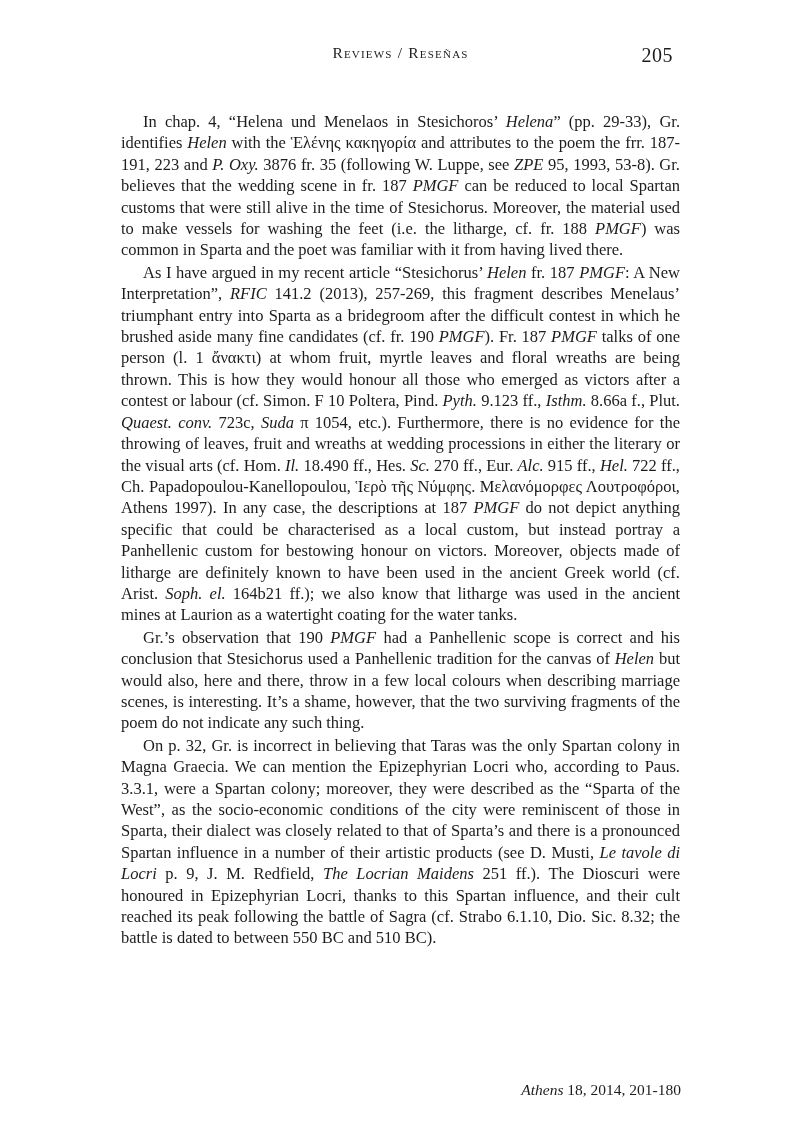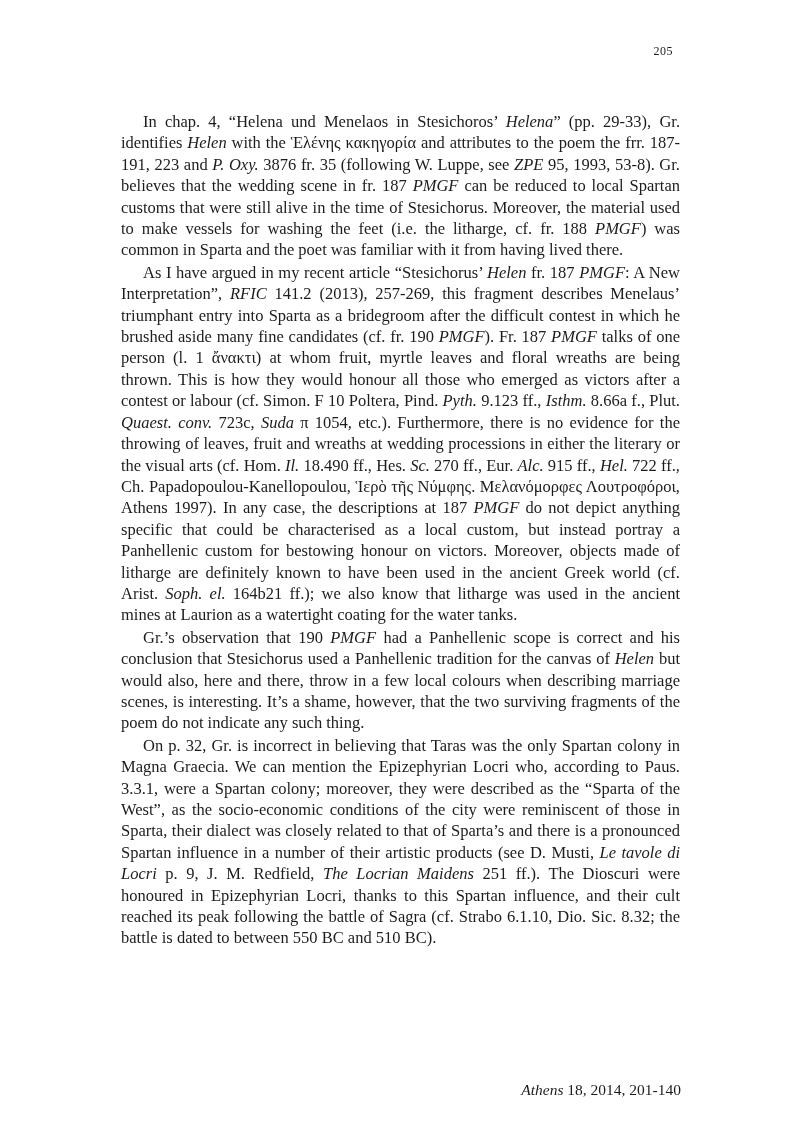--- a/index.html
+++ b/index.html
@@ -27,21 +27,21 @@
     text-align: center;
     font-variant: small-caps;
     font-size: 15.5px;
     letter-spacing: 1.2px;
     color: #23201d;
   }
   .page-number {
     position: absolute;
     top: 0;
     right: 8px;
-    font-size: 12px;
+    font-size: 20px;
     letter-spacing: 0.5px;
   }
   .body-text {
     position: absolute;
     top: 110px;
     left: 120px;
     width: 561px;
     font-size: 16.5px;
     line-height: 21.4px;
     text-align: justify;
@@ -64,25 +64,26 @@
     text-align: right;
     font-size: 15.5px;
   }
 </style>
 </head>
 <body>
 
 <div class="page">
 
   <div class="header">
+    <div class="running-title">Reviews / Reseñas</div>
     <div class="page-number">205</div>
   </div>
 
   <div class="body-text">
     <p><span>In chap. 4, “Helena und Menelaos in Stesichoros’ </span><span class="i">Helena</span><span>” (pp. 29-33), Gr. identifies </span><span class="i">Helen</span><span> with the Ἑλένης κακηγορία and attributes to the poem the frr. 187-191, 223 and </span><span class="i">P. Oxy.</span><span> 3876 fr. 35 (following W. Luppe, see </span><span class="i">ZPE</span><span> 95, 1993, 53-8). Gr. believes that the wedding scene in fr. 187 </span><span class="i">PMGF</span><span> can be reduced to local Spartan customs that were still alive in the time of Stesichorus. Moreover, the material used to make vessels for washing the feet (i.e. the litharge, cf. fr. 188 </span><span class="i">PMGF</span><span>) was common in Sparta and the poet was familiar with it from having lived there.</span></p>
     <p><span>As I have argued in my recent article “Stesichorus’ </span><span class="i">Helen</span><span> fr. 187 </span><span class="i">PMGF</span><span>: A New Interpretation”, </span><span class="i">RFIC</span><span> 141.2 (2013), 257-269, this fragment describes Menelaus’ triumphant entry into Sparta as a bridegroom after the difficult contest in which he brushed aside many fine candidates (cf. fr. 190 </span><span class="i">PMGF</span><span>). Fr. 187 </span><span class="i">PMGF</span><span> talks of one person (l. 1 ἄνακτι) at whom fruit, myrtle leaves and floral wreaths are being thrown. This is how they would honour all those who emerged as victors after a contest or labour (cf. Simon. F 10 Poltera, Pind. </span><span class="i">Pyth.</span><span> 9.123 ff., </span><span class="i">Isthm.</span><span> 8.66a f., Plut. </span><span class="i">Quaest. conv.</span><span> 723c, </span><span class="i">Suda</span><span> π 1054, etc.). Furthermore, there is no evidence for the throwing of leaves, fruit and wreaths at wedding processions in either the literary or the visual arts (cf. Hom. </span><span class="i">Il.</span><span> 18.490 ff., Hes. </span><span class="i">Sc.</span><span> 270 ff., Eur. </span><span class="i">Alc.</span><span> 915 ff., </span><span class="i">Hel.</span><span> 722 ff., Ch. Papadopoulou-Kanellopoulou, Ἱερὸ τῆς Νύμφης. Μελανόμορφες Λουτροφόροι, Athens 1997). In any case, the descriptions at 187 </span><span class="i">PMGF</span><span> do not depict anything specific that could be characterised as a local custom, but instead portray a Panhellenic custom for bestowing honour on victors. Moreover, objects made of litharge are definitely known to have been used in the ancient Greek world (cf. Arist. </span><span class="i">Soph. el.</span><span> 164b21 ff.); we also know that litharge was used in the ancient mines at Laurion as a watertight coating for the water tanks.</span></p>
     <p><span>Gr.’s observation that 190 </span><span class="i">PMGF</span><span> had a Panhellenic scope is correct and his conclusion that Stesichorus used a Panhellenic tradition for the canvas of </span><span class="i">Helen</span><span> but would also, here and there, throw in a few local colours when describing marriage scenes, is interesting. It’s a shame, however, that the two surviving fragments of the poem do not indicate any such thing.</span></p>
     <p><span>On p. 32, Gr. is incorrect in believing that Taras was the only Spartan colony in Magna Graecia. We can mention the Epizephyrian Locri who, according to Paus. 3.3.1, were a Spartan colony; moreover, they were described as the “Sparta of the West”, as the socio-economic conditions of the city were reminiscent of those in Sparta, their dialect was closely related to that of Sparta’s and there is a pronounced Spartan influence in a number of their artistic products (see D. Musti, </span><span class="i">Le tavole di Locri</span><span> p. 9, J. M. Redfield, </span><span class="i">The Locrian Maidens</span><span> 251 ff.). The Dioscuri were honoured in Epizephyrian Locri, thanks to this Spartan influence, and their cult reached its peak following the battle of Sagra (cf. Strabo 6.1.10, Dio. Sic. 8.32; the battle is dated to between 550 BC and 510 BC).</span></p>
   </div>
 
-  <div class="footer"><span class="i">Athens</span><span> 18, 2014, 201-140</span></div>
+  <div class="footer"><span class="i">Athens</span><span> 18, 2014, 201-180</span></div>
 
 </div>
 
 </body></html>

